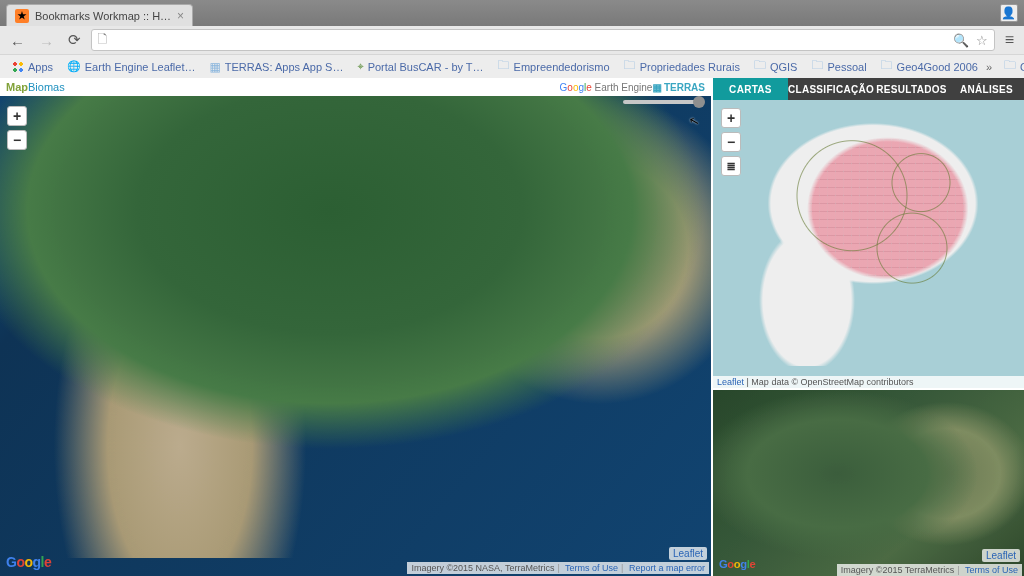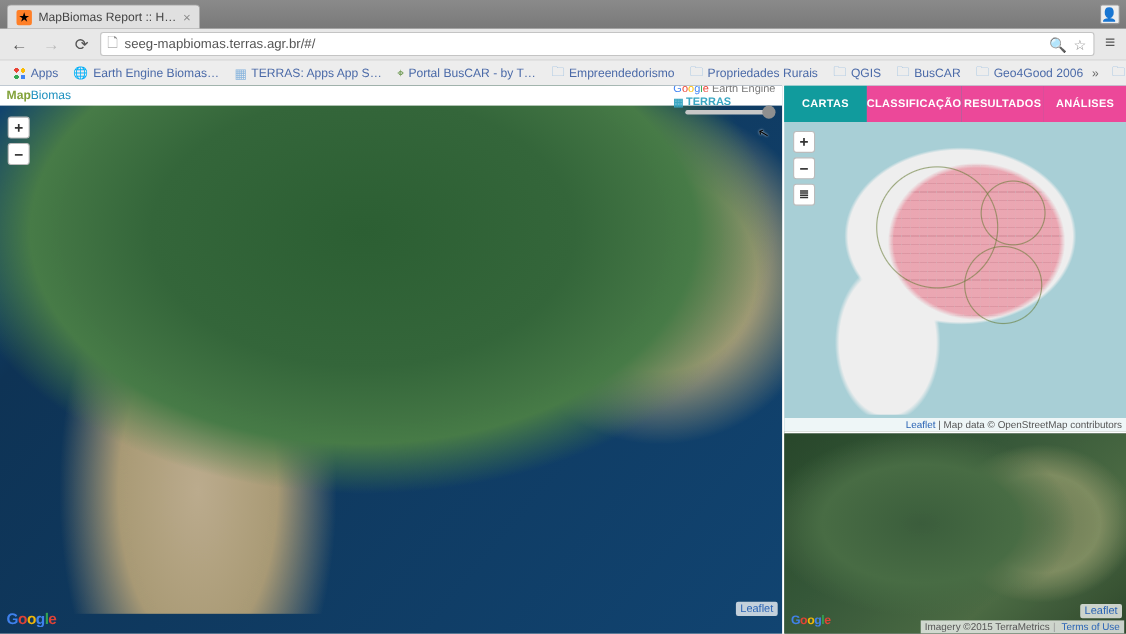--- a/index.html
+++ b/index.html
@@ -29,21 +29,21 @@
 
   
   .content { position: absolute; left: 0; right: 0; top: 78px; bottom: 0; display: flex; }
   .main-panel { flex: 1; position: relative; background: linear-gradient(130deg, #114471 0%, #0f3c62 14%, #0e3355 20%, #114471 100%); overflow: hidden; }
   .side-panel { width: 313px; display: flex; flex-direction: column; border-left: 2px solid #fff; }
 
   
   .main-header { position: absolute; top: 0; left: 0; right: 0; height: 18px; background: #fff; display: flex; align-items: center; padding: 0 6px; font-size: 11px; z-index: 30; }
   .mb-logo .m { color: #82a23a; font-weight: bold; }
   .mb-logo .b { color: #1e90bf; font-weight: normal; }
-  .gee { margin-left: auto; font-size: 10px; display: flex; align-items: flex-start; color: #666; flex-direction: column; }
+  .gee { margin-left: auto; font-size: 10px; display: flex; align-items: flex-end; color: #666; }
   .gee .g1 { color:#4285f4; } .gee .g2{color:#ea4335;} .gee .g3{color:#fbbc05;} .gee .g4{color:#4285f4;} .gee .g5{color:#34a853;} .gee .g6{color:#ea4335;}
   .terras-logo { color: #3aa6c2; font-weight: bold; font-size: 10px; display:flex; align-items:center; gap:2px;}
   .terras-logo::before{ content:"▦"; color:#3aa6c2; }
 
   
   .sat-land { position:absolute; left:-120px; top:-80px; width:1000px; height:560px;
     background:
       radial-gradient(ellipse 550px 350px at 45% 38%, #2f5f36 0%, #37663d 35%, #4a7a4a 55%, transparent 68%),
       radial-gradient(ellipse 220px 220px at 72% 45%, #8c8c6a 0%, #a19a78 40%, transparent 70%),
       radial-gradient(ellipse 180px 360px at 30% 80%, #b9aa8e 0%, #a79977 40%, transparent 70%);
@@ -68,22 +68,22 @@
   .attribution { position:absolute; bottom:2px; right:2px; background:rgba(255,255,255,0.75); font-size:9px; color:#555; padding:1px 4px; z-index:45; }
   .attribution a { color:#2a64b5; text-decoration:none; }
   .attr-sep { padding:0 3px; color:#999; }
 
   .google-logo { position:absolute; left:6px; bottom:6px; font-size:14px; font-weight:bold; letter-spacing:-0.5px; z-index:45; opacity:0.95; font-family:Arial;}
   .google-logo span:nth-child(1){color:#4285f4;} .google-logo span:nth-child(2){color:#ea4335;}
   .google-logo span:nth-child(3){color:#fbbc05;} .google-logo span:nth-child(4){color:#4285f4;}
   .google-logo span:nth-child(5){color:#34a853;} .google-logo span:nth-child(6){color:#ea4335;}
 
   
-  .side-tabs { height: 33px; background: #27a1a4; display: flex; color: #fff; font-size: 10px; font-weight: bold; text-align:right; }
-  .side-tab { flex:1; display:flex; align-items:center; justify-content:center; cursor:pointer; background:#ec4899; letter-spacing:0.3px;}
+  .side-tabs { height: 22px; background: #27a1a4; display: flex; color: #fff; font-size: 10px; font-weight: bold; text-align:right; }
+  .side-tab { flex:1; display:flex; align-items:center; justify-content:center; cursor:pointer; background:#404040; letter-spacing:0.3px;}
   .side-tab.active { background:#119b9d; }
 
   .side-map { position:relative; overflow:hidden; }
   .side-map.top { flex: 1.55; background:#a8cfd6; }
   .side-map.bottom { flex: 1; background:#2f4a32; border-top:2px solid #fff;}
 
   .side-map .zoom-in { top:8px; left:8px; }
   .side-map .zoom-out { top:32px; left:8px; }
   .side-map .layers { top:56px; left:8px; display:flex; align-items:center; justify-content:center; font-size:11px;}
 
@@ -99,21 +99,21 @@
       repeating-linear-gradient(0deg, rgba(180,80,100,0.25) 0 1px, rgba(234,164,176,0.85) 1px 8px),
       repeating-linear-gradient(90deg, rgba(180,80,100,0.25) 0 1px, rgba(234,164,176,0.85) 1px 8px);
     -webkit-mask: radial-gradient(ellipse 130px 115px at 48% 45%, #000 0 58%, transparent 62%);
             mask: radial-gradient(ellipse 130px 115px at 48% 45%, #000 0 58%, transparent 62%);
   }
   .biome-lines { position:absolute; inset:0; background:
      radial-gradient(circle at 65% 55%, transparent 34px, rgba(100,120,50,0.6) 35px, transparent 36px),
      radial-gradient(circle at 45% 35%, transparent 54px, rgba(100,120,50,0.6) 55px, transparent 56px),
      radial-gradient(circle at 68% 30%, transparent 28px, rgba(100,120,50,0.6) 29px, transparent 30px);
   }
-  .map-credit { position:absolute; bottom:0; right:0; left:0; text-align:right; background:rgba(255,255,255,0.8); font-size:9px; color:#555; padding:1px 4px;}
+  .map-credit { position:absolute; bottom:0; right:0; left:0; text-align:left; background:rgba(255,255,255,0.8); font-size:9px; color:#555; padding:1px 4px;}
   .map-credit a { color:#2a64b5; text-decoration:none;}
 
   
   .bottom-sat { position:absolute; inset:0; background:
     radial-gradient(ellipse 200px 120px at 40% 45%, #3e5f3f 0%, #4b6d47 45%, transparent 70%),
     radial-gradient(ellipse 120px 100px at 75% 45%, #6a7a55 0%, #7e8b62 45%, transparent 72%),
     linear-gradient(140deg, #2c4a2f 0%, #3a5a3c 40%, #4e6b46 70%, #31492f 100%);
     filter: contrast(1.05);
   }
   .side-map.bottom .leaflet-badge { bottom:14px; }
@@ -122,49 +122,48 @@
   .cursor-arrow { position:absolute; top:36px; right:12px; font-size:12px; color:#000; z-index:60; transform: rotate(-15deg); text-shadow:0 0 2px #fff; }
 
 </style>
 </head>
 <body>
 
 <div class="browser-chrome">
   <div class="tab-strip">
     <div class="tab">
       <span class="favicon">★</span>
-      <span>MapBiomas Report :: H…</span>
+      <span>Bookmarks Workmap :: H…</span>
       <span class="close">×</span>
     </div>
     <div class="user-icon">
         <span>👤</span>
       </div>
   </div>
   <div class="toolbar">
     <span class="nav-btn">←</span>
     <span class="nav-btn disabled">→</span>
     <span class="nav-btn">⟳</span>
     <div class="url-box">
       <span class="doc-icon">🗋</span>
-      <span>seeg-mapbiomas.terras.agr.br/#/</span>
       <span class="extras">
         <span>🔍</span>
         <span>☆</span>
       </span>
     </div>
     <span class="menu-btn">≡</span>
   </div>
   <div class="bookmarks">
     <div class="bm">
         <span class="bm-apps"></span>
         <span>Apps</span>
       </div>
     <div class="bm">
         <span>🌐</span>
-        <span>Earth Engine Biomas…</span>
+        <span>Earth Engine Leaflet…</span>
       </div>
     <div class="bm">
         <span class="folder">▦</span>
         <span>TERRAS: Apps App S…</span>
       </div>
     <div class="bm">
         <span style="color:#5a8c3a;">⌖</span>
         <span>Portal BusCAR - by T…</span>
       </div>
     <div class="bm">
@@ -174,21 +173,21 @@
     <div class="bm">
         <span class="folder">🗀</span>
         <span>Propriedades Rurais</span>
       </div>
     <div class="bm">
         <span class="folder">🗀</span>
         <span>QGIS</span>
       </div>
     <div class="bm">
         <span class="folder">🗀</span>
-        <span>BusCAR</span>
+        <span>Pessoal</span>
       </div>
     <div class="bm">
         <span class="folder">🗀</span>
         <span>Geo4Good 2006</span>
       </div>
     <span class="bm-more">»</span>
     <div class="bm" style="margin-left:4px;">
         <span class="folder">🗀</span>
         <span>Other Bookmarks</span>
       </div>
@@ -211,20 +210,25 @@
 
     <div class="map-ctrl zoom-in">+</div>
     <div class="map-ctrl zoom-out">−</div>
 
     <div class="slider-bar"></div>
     <div class="slider-knob"></div>
     <span class="cursor-arrow">↖</span>
 
     <div class="google-logo"><span>G</span><span>o</span><span>o</span><span>g</span><span>l</span><span>e</span></div>
     <div class="leaflet-badge">Leaflet</div>
+    <div class="attribution">
+      <span>Imagery ©2015 NASA, TerraMetrics</span><span class="attr-sep">|</span>
+      <a href="#">Terms of Use</a><span class="attr-sep">|</span>
+      <a href="#">Report a map error</a>
+    </div>
   </div>
 
   <div class="side-panel">
     <div class="side-tabs">
       <div class="side-tab active">CARTAS</div>
       <div class="side-tab">CLASSIFICAÇÃO</div>
       <div class="side-tab">RESULTADOS</div>
       <div class="side-tab">ANÁLISES</div>
     </div>
 

